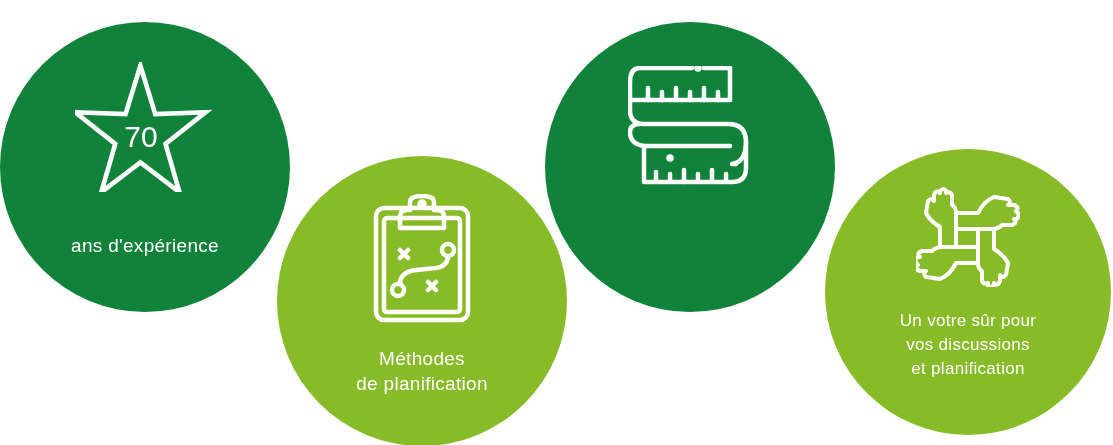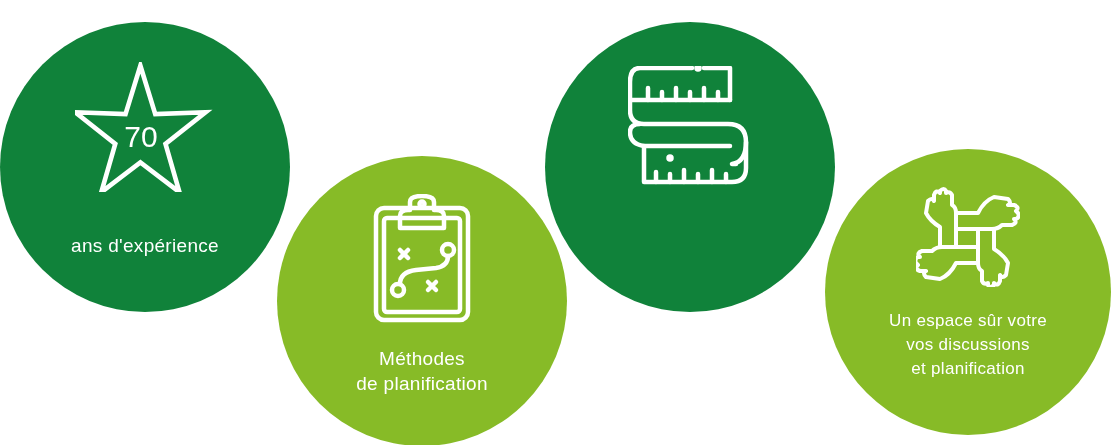--- a/index.html
+++ b/index.html
@@ -63,16 +63,16 @@
 
       <path d="M24 60 L24 40 Q14 34 10 26 L12 14 Q16 10 18 14 L18 8 Q20 2 24 6 L24 4 Q28 0 30 4 L30 6 Q34 4 36 8 L36 18 Q40 20 40 26 L40 34 L40 60"></path>
 
       <path d="M40 26 L62 26 Q68 14 78 10 L92 12 Q96 16 92 18 L98 18 Q104 20 100 24 L102 26 Q104 30 100 32 L98 32 Q102 36 96 38 L86 38 Q82 42 76 42 L70 42 L40 42"></path>
 
       <path d="M78 42 L78 62 Q88 68 92 76 L90 88 Q86 92 84 88 L84 94 Q82 100 78 96 L78 98 Q74 102 72 98 L72 96 Q68 98 66 94 L66 84 Q62 82 62 76 L62 42"></path>
 
       <path d="M62 76 L40 76 Q34 88 24 92 L10 90 Q6 86 10 84 L4 84 Q-2 82 2 78 L0 76 Q-2 72 2 70 L4 70 Q0 66 6 64 L16 64 Q20 60 26 60 L32 60 L62 60"></path>
     </g>
   </svg>
-  <div class="label" style="top:160px; font-size:17px; line-height:24px;">Un espace sûr votre
+  <div class="label" style="top:160px; font-size:17px; line-height:24px;">Un votre sûr pour
 vos discussions
 et planification</div>
 </div>
 
 </body></html>

